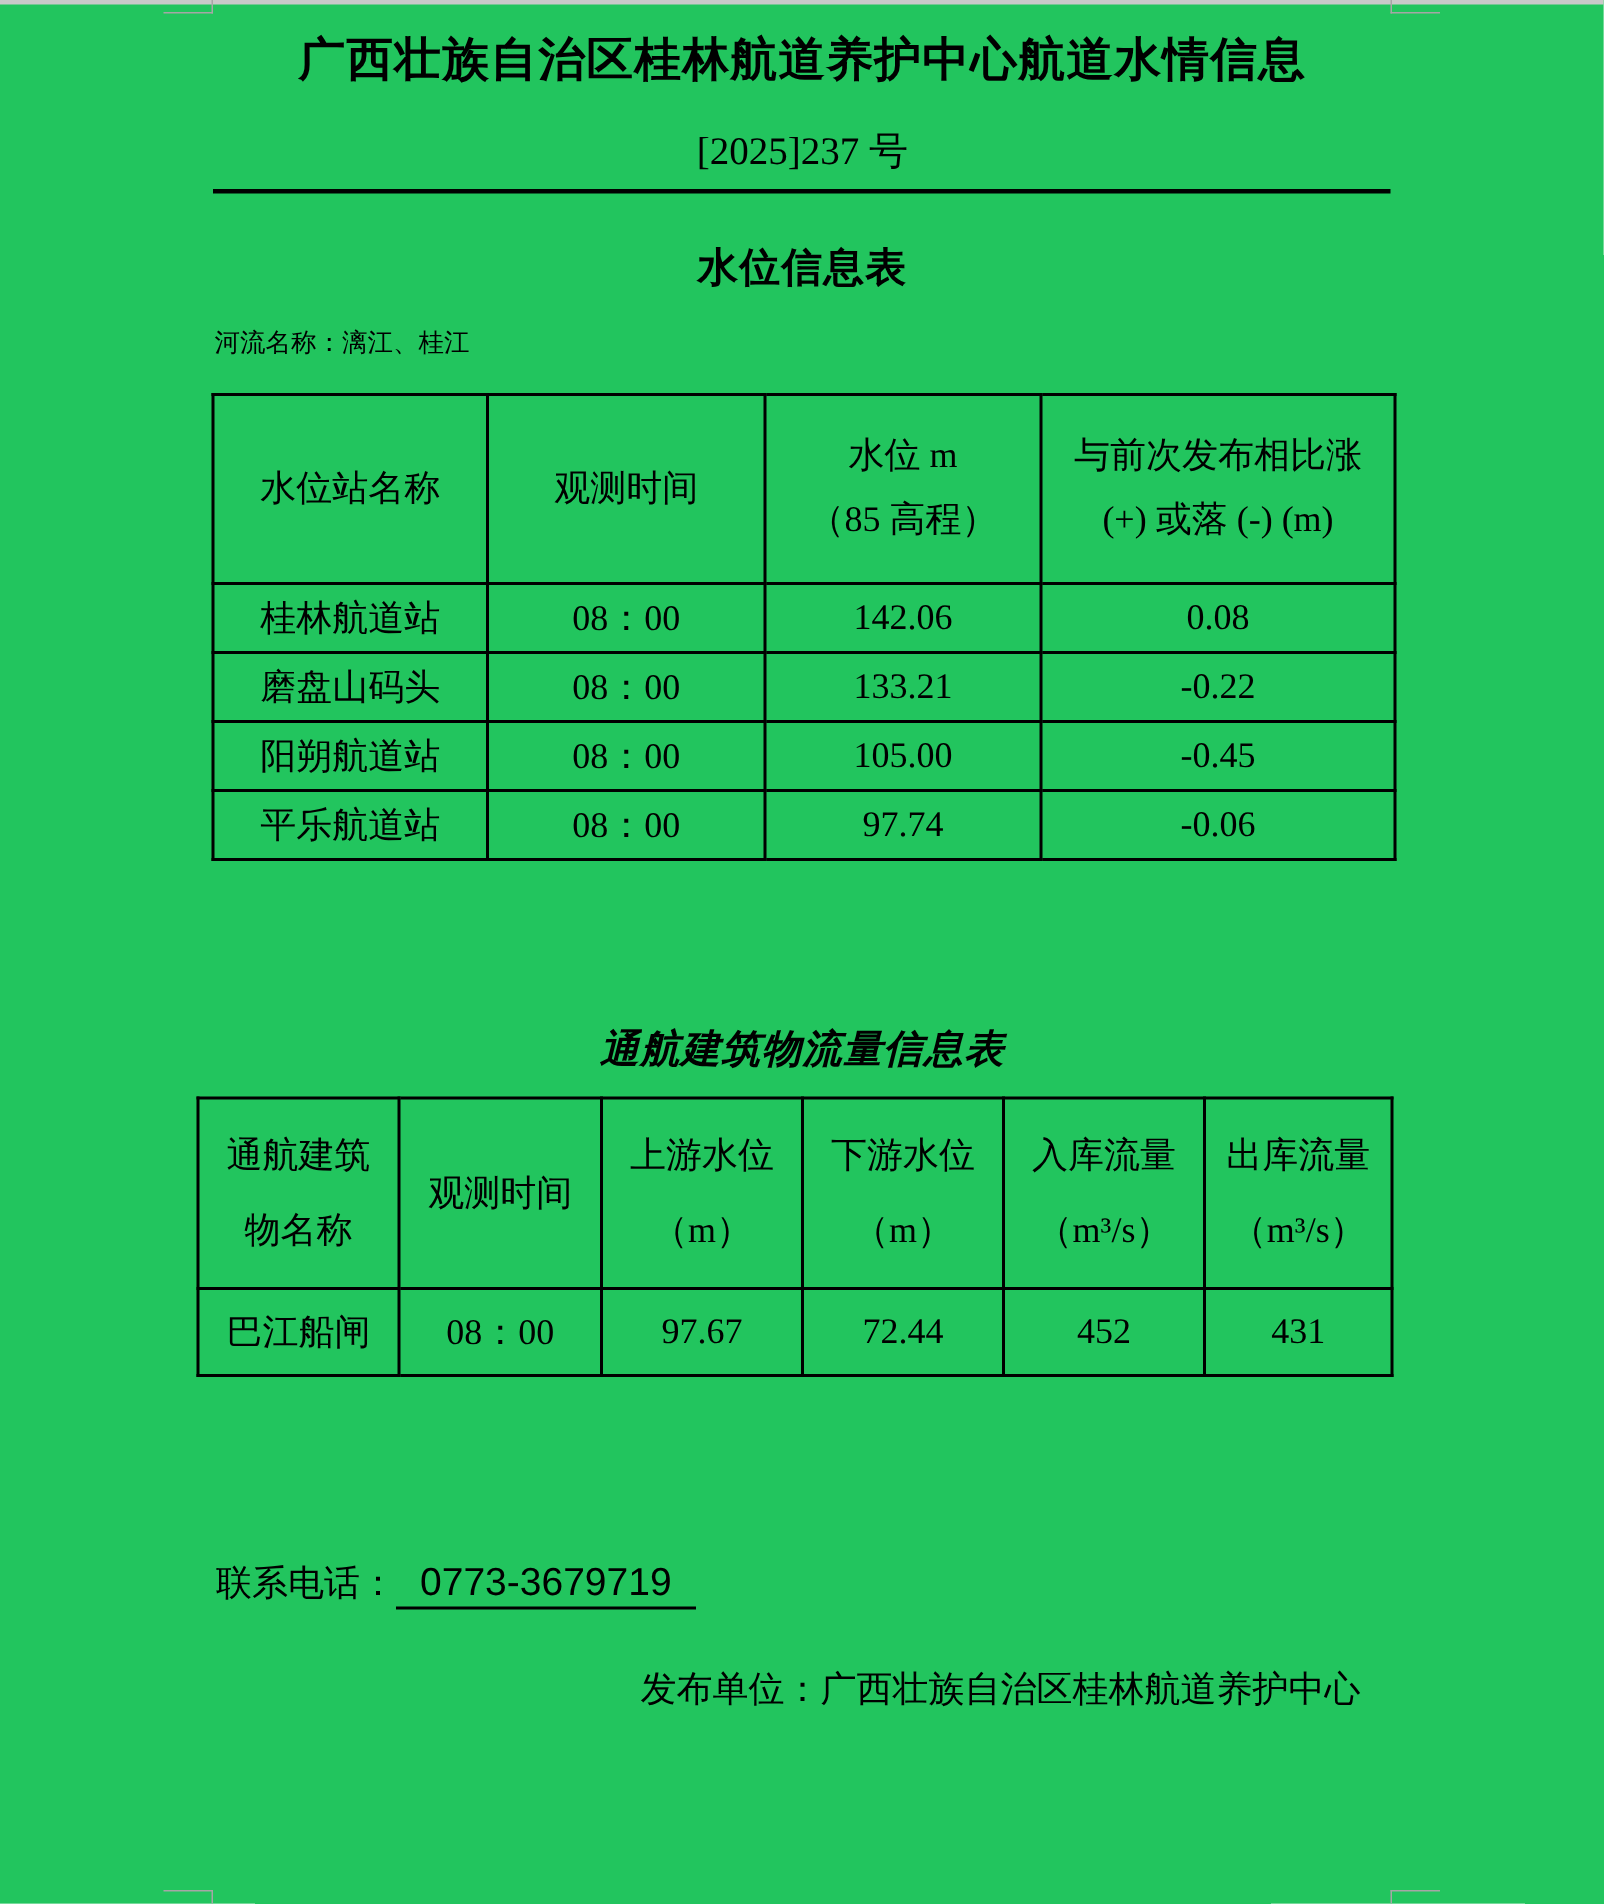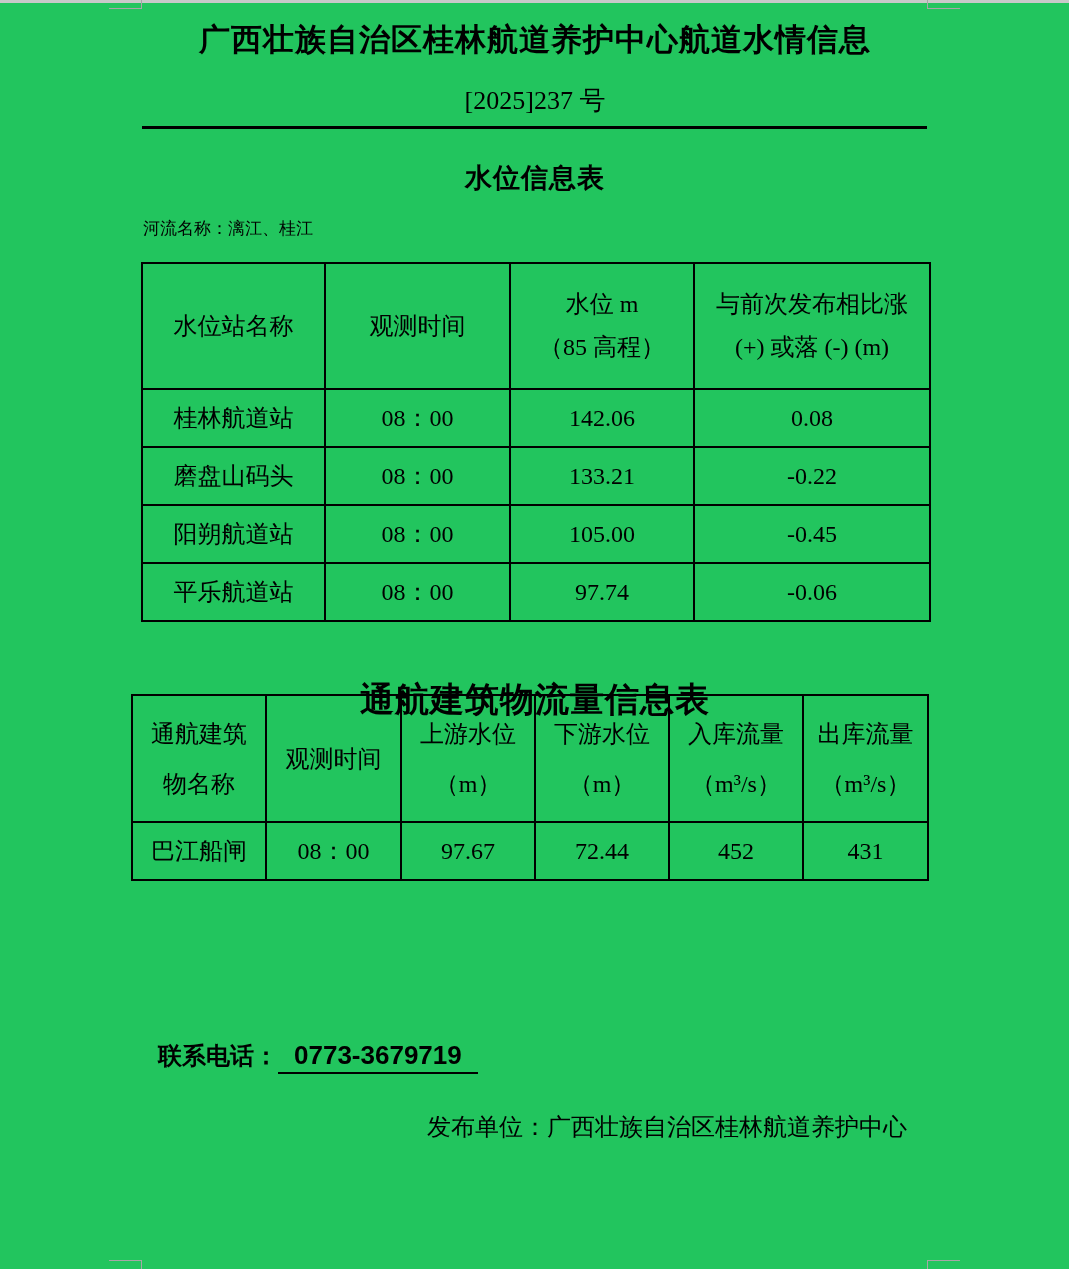--- a/index.html
+++ b/index.html
@@ -26,33 +26,33 @@
   .sec1-title { position: absolute; left: 0; top: 160px; width: 786px; text-align: center;
                 font-size: 27px; font-weight: bold; line-height: 36px; letter-spacing: 1px; }
   .river-line { position: absolute; left: 1px; top: 212px; font-size: 17px; line-height: 33px; }
 
   table { border-collapse: collapse; table-layout: fixed; }
   td { border: 2px solid #000; text-align: center; vertical-align: middle;
        font-size: 24px; padding: 0; }
 
   .tbl1 { position: absolute; left: -1px; top: 262px; width: 788px; }
   .tbl1 td.hdr { height: 126px; }
-  .tbl1 td.cell { height: 58px; }
+  .tbl1 td.cell { height: 46px; }
 
   .sec2-title { position: absolute; left: 0; top: 682px; width: 786px; text-align: center;
-                font-size: 34px; font-weight: bold; line-height: 36px; letter-spacing: 1px; }
+                font-size: 26px; font-weight: bold; line-height: 36px; letter-spacing: 1px; font-style: italic; }
 
-  .tbl2 { position: absolute; left: -11px; top: 694px; width: 796px; }
+  .tbl2 { position: absolute; left: -11px; top: 731px; width: 796px; }
   .tbl2 td.hdr { height: 127px; }
   .tbl2 td.cell { height: 58px; }
 
   .hline { display: block; line-height: 43px; }
   .tbl2 .hline { line-height: 50px; }
 
-  .contact { position: absolute; left: 16px; top: 1038px; font-size: 24px; line-height: 36px; white-space: nowrap; font-weight: bold; }
+  .contact { position: absolute; left: 2px; top: 1038px; font-size: 24px; line-height: 36px; white-space: nowrap; }
   .phone-ul { display: inline-block; border-bottom: 2.5px solid #000; padding: 0 16px 2px 16px;
               font-family: "Liberation Sans", "DejaVu Sans", sans-serif; font-size: 26px; line-height: 30px; }
 
   .publisher { position: absolute; left: 285px; top: 1111px; font-size: 24px; line-height: 33px; white-space: nowrap; }
   .pub-date { position: absolute; left: 457px; top: 1207px; font-size: 25px; line-height: 34px; white-space: nowrap; }
 </style>
 </head>
 <body>
 
 <div class="page">

